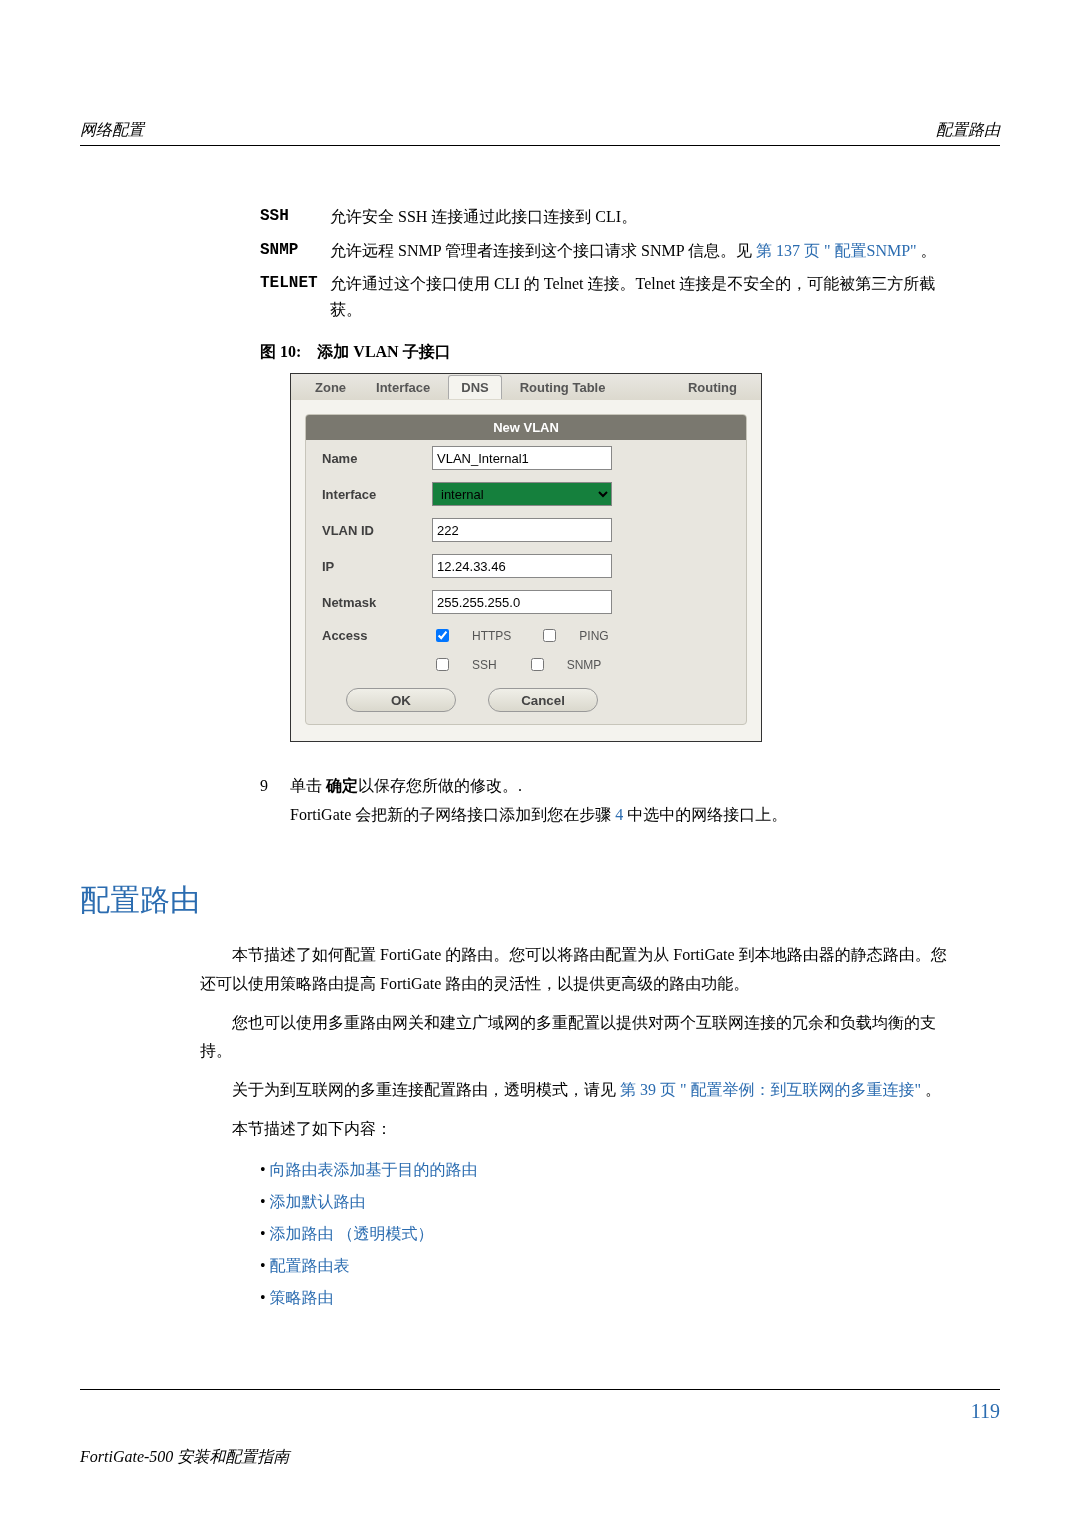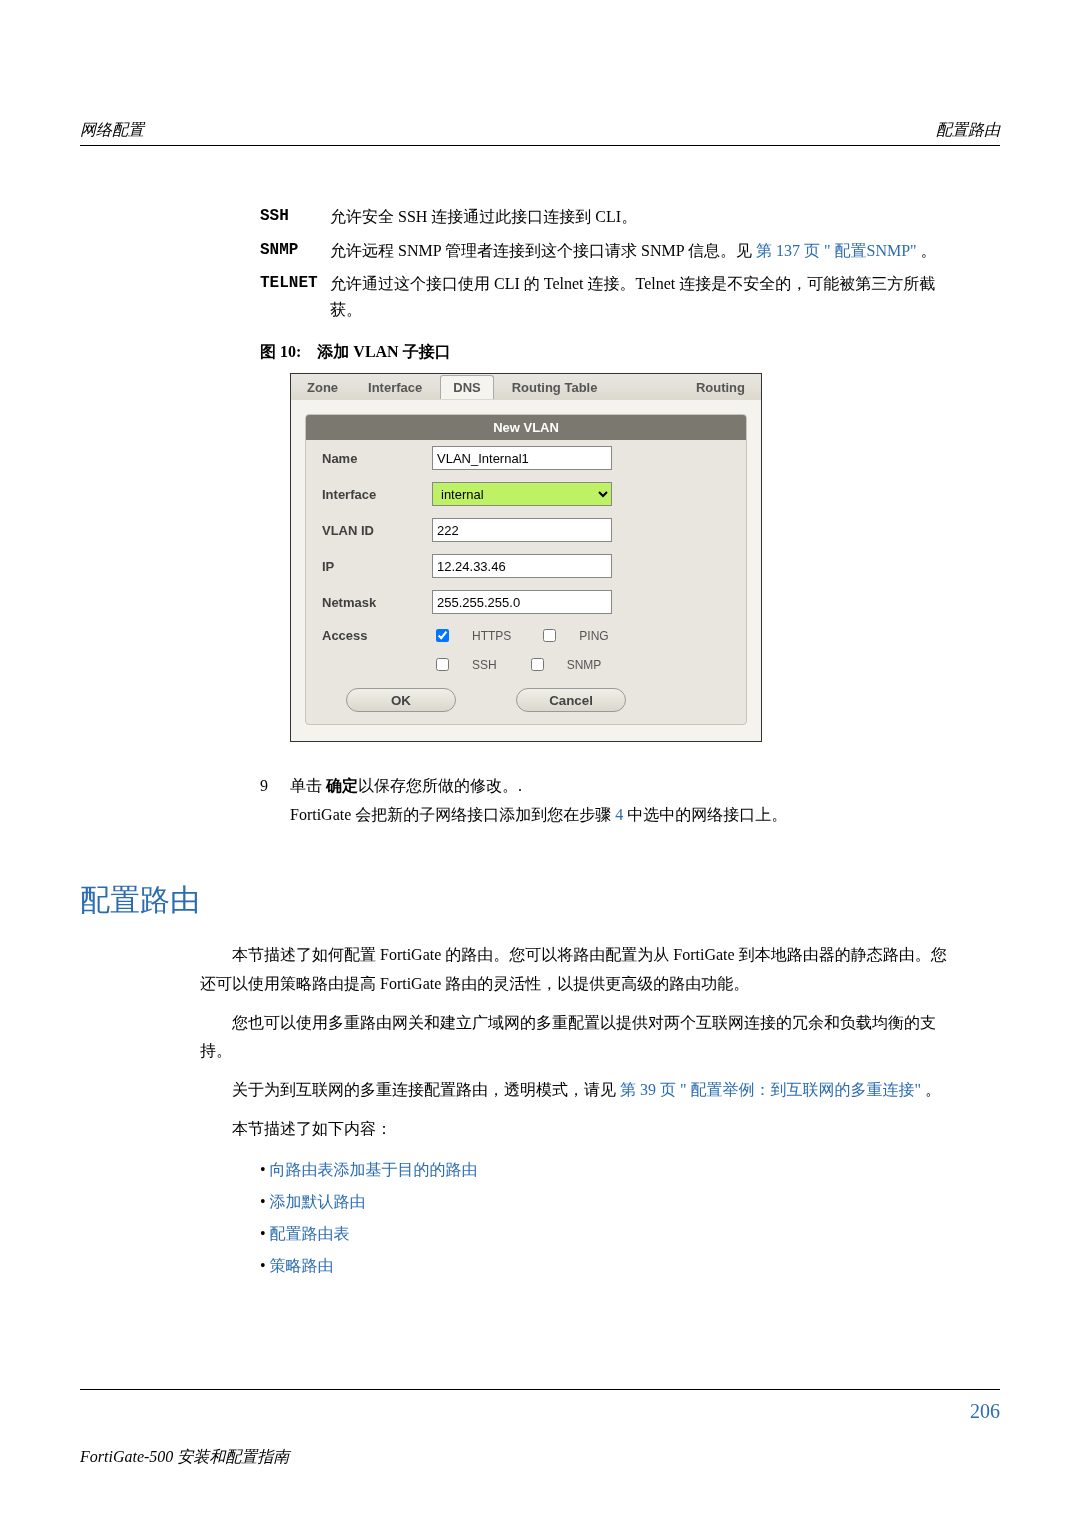--- a/index.html
+++ b/index.html
@@ -59,21 +59,21 @@
     background: #ffffff;
     font-family: Verdana, Arial, sans-serif;
     font-size: 13px;
     color: #3a3a3a;
   }
   .tabbar {
     height: 26px;
     background: linear-gradient(#e9e7e2, #dcd9ce);
     display: flex;
     align-items: center;
-    padding: 0 4px;
+    padding: 0 12px;
     gap: 6px;
   }
   .tab {
     padding: 4px 12px;
     font-weight: bold;
     color: #555;
   }
   .tab.active {
     background: #f5f4ef;
     border: 1px solid #aaa;
@@ -118,40 +118,40 @@
     font-size: 13px;
     border: 1px solid #888;
     background: #fff;
   }
   .form-select {
     width: 180px;
     height: 24px;
     font-family: Verdana, Arial, sans-serif;
     font-size: 13px;
     border: 1px solid #888;
-    background: #bef264;
+    background: #15803d;
     padding-left: 4px;
   }
   .access-row {
     display: flex;
     gap: 30px;
     padding-left: 126px;
     margin-top: 4px;
     margin-bottom: 6px;
   }
   .cb-label {
     font-size: 12px;
     color: #555;
     display: flex;
     align-items: center;
     gap: 20px;
   }
   .btn-row {
     display: flex;
-    gap: 60px;
+    gap: 32px;
     padding: 8px 18px 12px 40px;
   }
   .ui-btn {
     width: 110px;
     height: 24px;
     background: linear-gradient(#f0efe8, #dad8cd);
     border: 1px solid #999;
     border-radius: 12px;
     font-weight: bold;
     color: #444;
@@ -327,22 +327,23 @@
     <p>您也可以使用多重路由网关和建立广域网的多重配置以提供对两个互联网连接的冗余和负载均衡的支持。</p>
     <p>
       <span>关于为到互联网的多重连接配置路由，透明模式，请见   </span><span class="link-text">第 39 页 " 配置举例：到互联网的多重连接"</span><span> 。</span>
     </p>
     <p>本节描述了如下内容：</p>
   </div>
 
   <div class="bullet-list">
     <div class="bullet-item">• <span class="link-text">向路由表添加基于目的的路由</span></div>
     <div class="bullet-item">• <span class="link-text">添加默认路由</span></div>
+    <div class="bullet-item">• <span class="link-text">添加路由 （透明模式）</span></div>
     <div class="bullet-item">• <span class="link-text">配置路由表</span></div>
     <div class="bullet-item">• <span class="link-text">策略路由</span></div>
   </div>
 
 </div>
 
 <div class="footer-row">
   <span class="footer-left">FortiGate-500 安装和配置指南</span>
-  <span class="page-num">206</span>
+  <span class="page-num">119</span>
 </div>
 
 </body></html>

